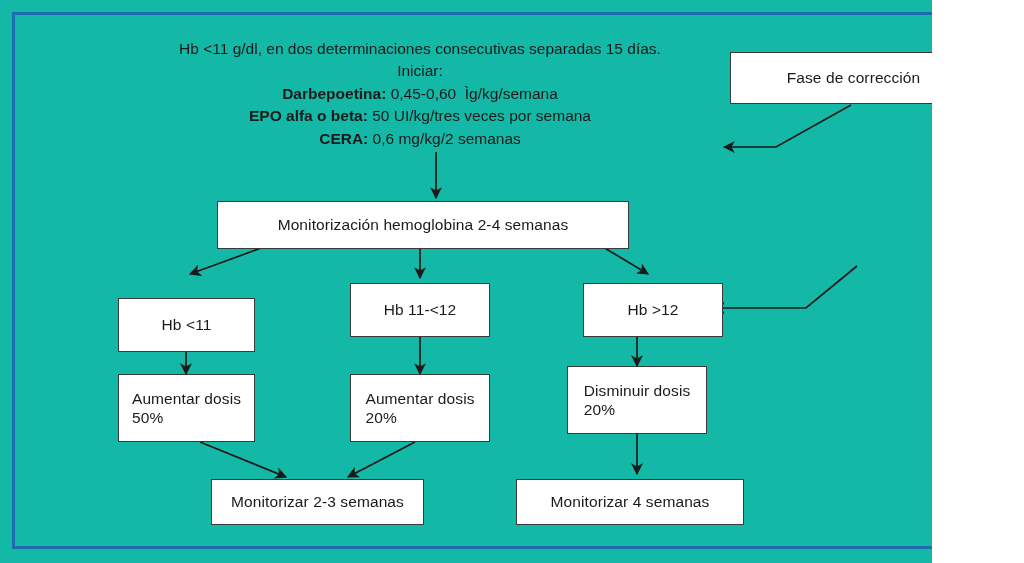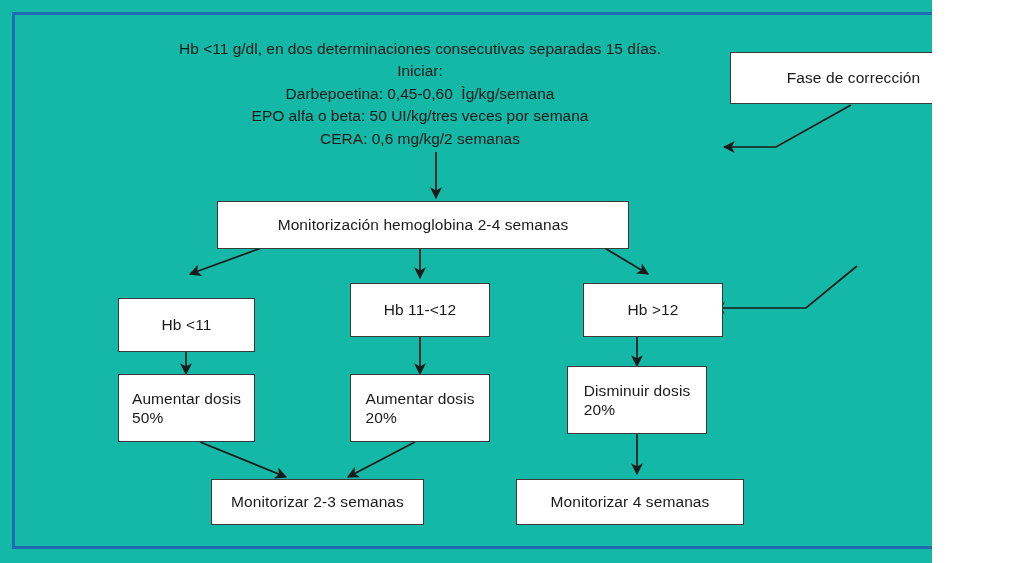--- a/index.html
+++ b/index.html
@@ -59,21 +59,21 @@
     text-align: center;
     color: #1a1a1a;
     font-size: 15.5px;
     line-height: 1.45;
   }
   #header-text .ln {
     display: block;
     white-space: pre;
   }
   #header-text .b {
-    font-weight: normal;
+    font-weight: bold;
   }
 </style>
 </head>
 <body>
 
 <div id="page">
 
   <div id="frame"></div>
 
   <svg id="svg-layer" viewBox="0 0 1024 563" xmlns="http://www.w3.org/2000/svg">

